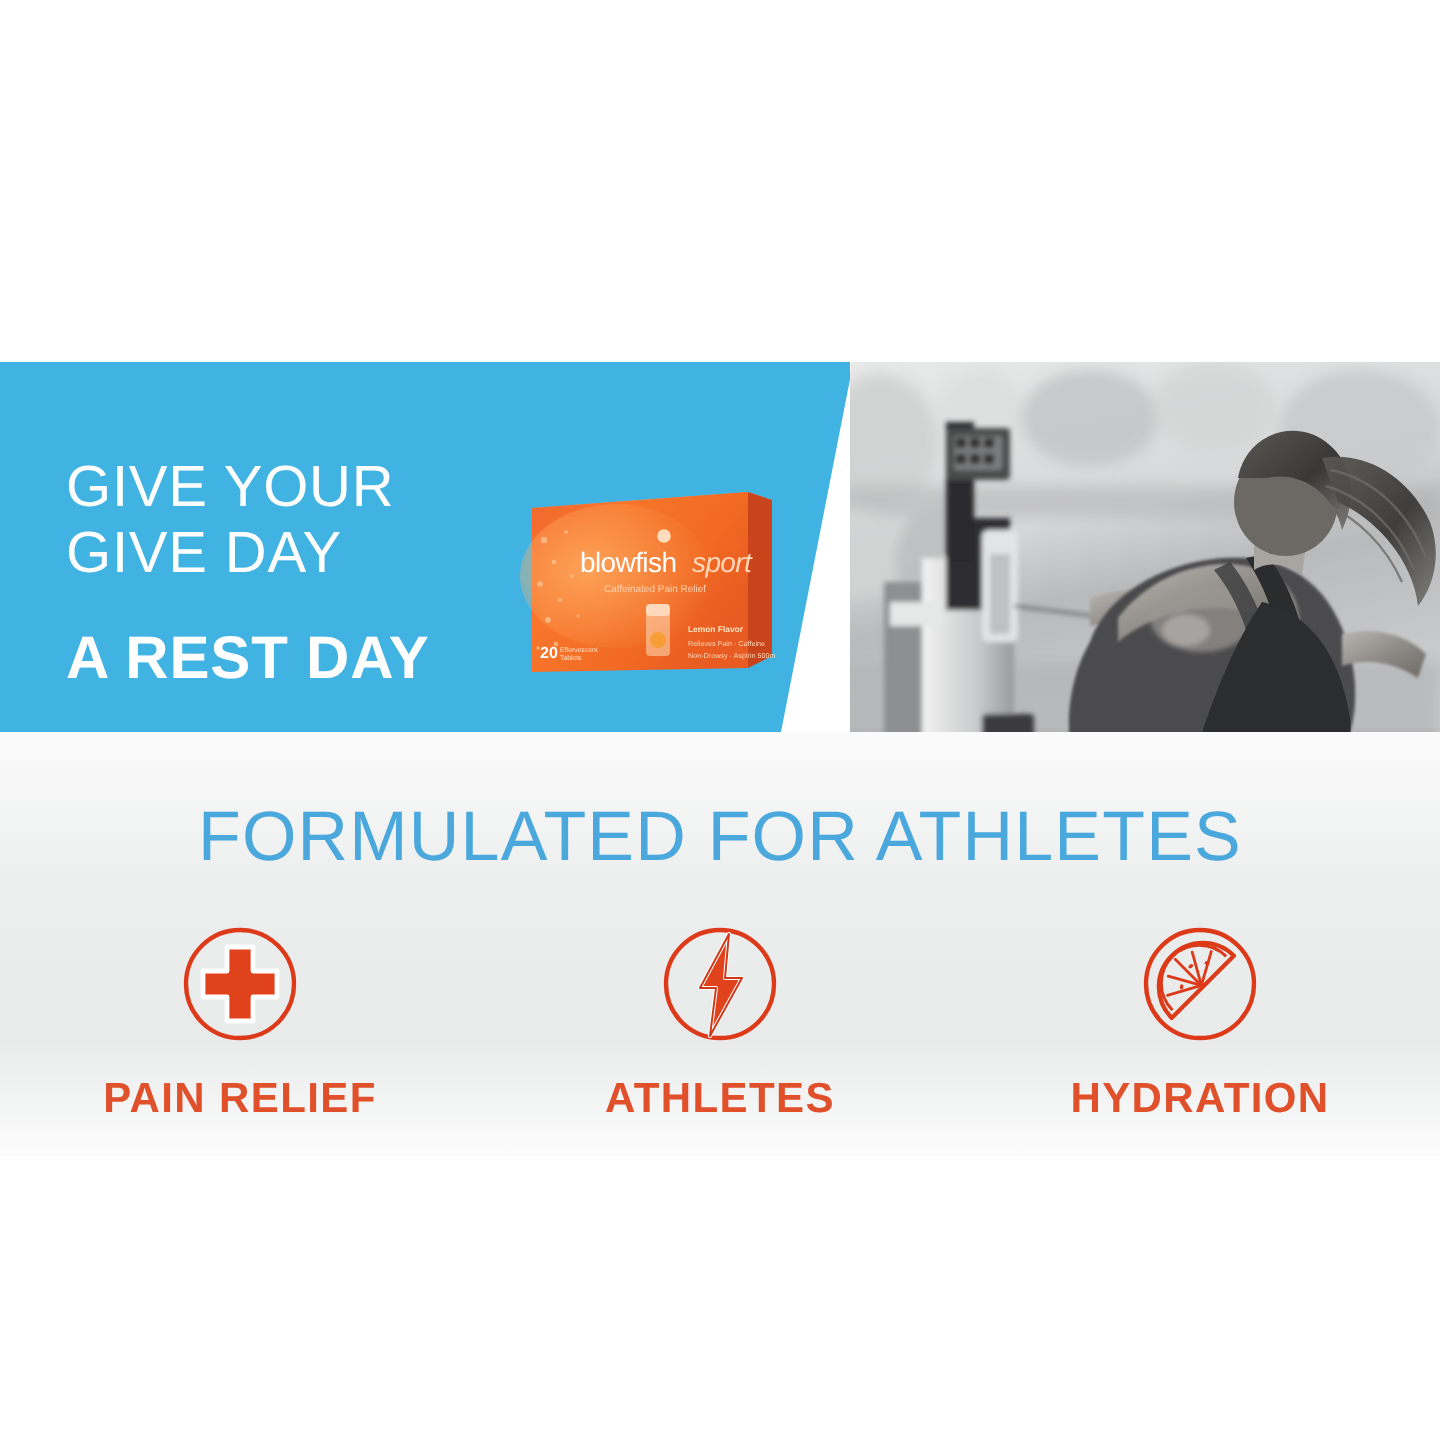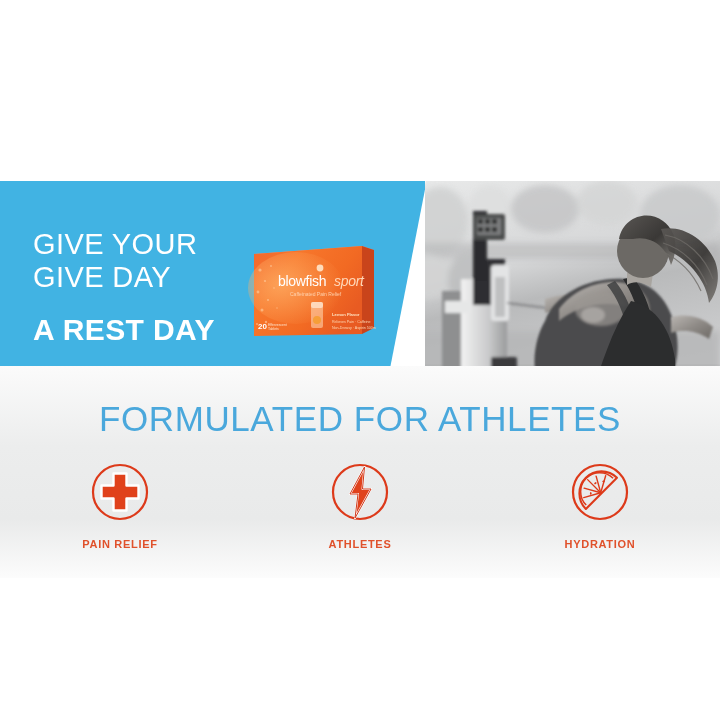--- a/index.html
+++ b/index.html
@@ -46,21 +46,21 @@
     position:absolute;left:33px;top:132px;
     color:#ffffff;
     font-size:30px;
     line-height:33px;
     letter-spacing:0.4px;
     font-weight:bold;
   }
 
   
   .prodbox{
-    position:absolute;left:244px;top:55px;width:132px;height:108px;
+    position:absolute;left:256px;top:55px;width:132px;height:108px;
   }
 
   
   .band{
     position:absolute;left:0;top:366px;width:720px;height:212px;
     background:linear-gradient(180deg,#fbfbfb 0%, #eceded 38%, #e9eaea 72%, #fcfcfc 100%);
   }
   .band-title{
     position:absolute;left:0;top:33px;width:720px;
     text-align:center;
@@ -73,21 +73,21 @@
     position:absolute;left:0;top:96px;width:720px;height:100px;
     display:flex;
   }
   .feature{
     flex:1 1 0;display:flex;flex-direction:column;align-items:center;
   }
   .feature .ic{width:60px;height:60px;display:block;}
   .feature .flabel{
     margin-top:16px;
     color:#e0512b;
-    font-size:11px;
+    font-size:21px;
     letter-spacing:0.7px;
     font-weight:bold;
     white-space:nowrap;
   }
 </style>
 </head>
 <body>
 
 <div id="stage">
 

